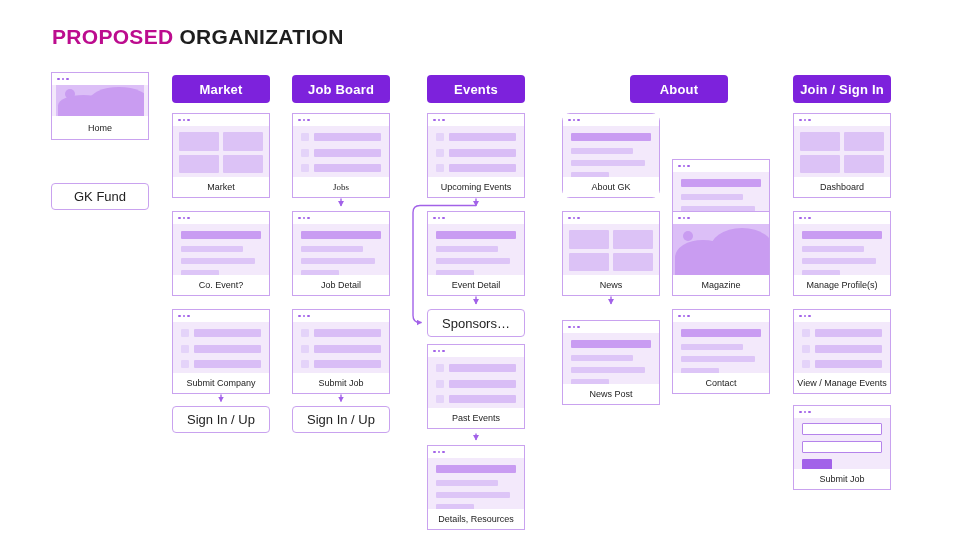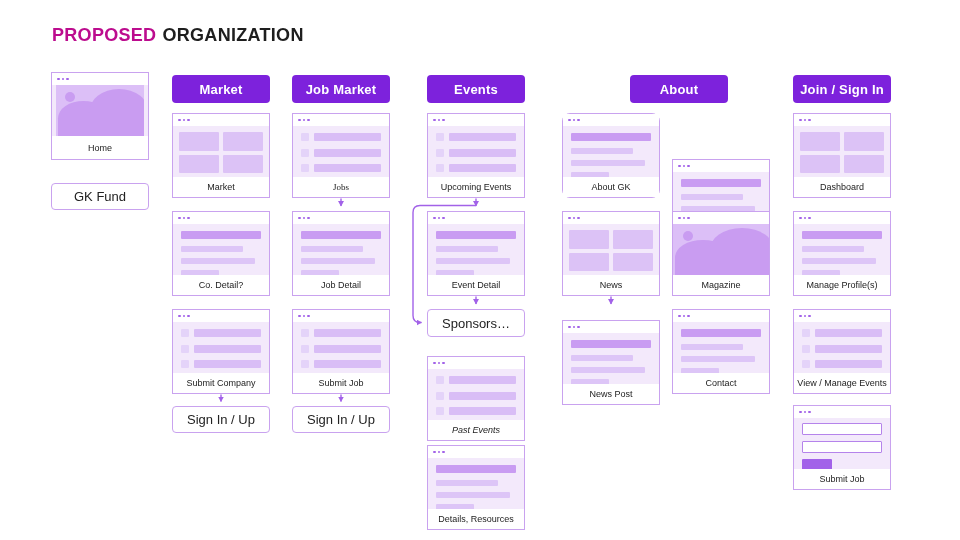--- a/index.html
+++ b/index.html
@@ -1,21 +1,21 @@
 <!DOCTYPE html>
 <html style="--magenta: #BC0C8E; --header-purple: #7D22DC; --card-border: #C9A2EF; --card-body: #F3E9FB; --bar-dark: #C99CF2; --bar-light: #DDC5F7; --tile: #DCC2F6; --row-square: #E4D3F9; --row-bar: #D9BDF6; --img-bg: #DCBFF7; --mountain: #C99CF1; --input-border: #B583EB; --button-fill: #A262E9; --connector: #A262E8; --dots: #A262E8; --text-dark: #222222;"><head>
 <meta charset="utf-8">
 <style>
   html,body{margin:0;padding:0;background:#ffffff;}
   .canvas{
     position:relative;width:960px;height:540px;background:#ffffff;overflow:hidden;
     font-family:"Liberation Sans",sans-serif;
   }
   
-  .title{position:absolute;left:52px;top:25px;font-size:18px;font-weight:800;letter-spacing:.3px;color:#1e1e1e;white-space:nowrap;}
+  .title{position:absolute;left:52px;top:25px;font-size:21px;font-weight:800;letter-spacing:.3px;color:#1e1e1e;white-space:nowrap;}
   .title .hl{color:var(--magenta,#BC0C8E);margin-right:6px;}
   
   .hdr{
     position:absolute;width:98px;height:28px;border-radius:4px;
     background:var(--header-purple,#7D22DC);color:#ffffff;
     display:flex;align-items:center;justify-content:center;
     font-size:13px;font-weight:600;letter-spacing:.2px;
   }
   
   .card{position:absolute;width:98px;height:85px;background:#ffffff;border:1px solid var(--card-border,#C9A2EF);box-sizing:border-box;}
@@ -52,21 +52,21 @@
   .form .inp{height:10px;background:#ffffff;border:1px solid var(--input-border,#B583EB);border-radius:1px;margin-bottom:6px;}
   .form .btn{height:11px;width:30px;background:var(--button-fill,#A262E9);border-radius:1px;}
   
   .pill{
     position:absolute;width:98px;height:27px;background:#ffffff;
     border:1.5px solid var(--card-border,#C9A2EF);border-radius:4px;box-sizing:border-box;
     display:flex;align-items:center;justify-content:center;
     font-size:13px;color:var(--text-dark,#222222);white-space:nowrap;
   }
   
-  .home-card{height:88px;}
+  .home-card{height:68px;}
   .home-card .card-body{bottom:23px;}
   .home-card .card-label{height:23px;}
   .connectors{position:absolute;inset:0;pointer-events:none;}
 </style>
 </head>
 <body>
 
 <div class="canvas">
 
   <div class="title">
@@ -130,21 +130,21 @@
         <i></i>
       </div>
     <div class="card-body">
       <div class="lines">
           <div class="h"></div>
           <div class="l w1"></div>
           <div class="l w2"></div>
           <div class="l w3"></div>
         </div>
     </div>
-    <div class="card-label">Co. Detail?</div>
+    <div class="card-label">Co. Event?</div>
   </div>
   <div class="card" style="left:172px;top:309px;padding-left:44px;">
     <div class="card-top">
         <i></i>
         <i></i>
         <i></i>
       </div>
     <div class="card-body">
       <div class="rows">
         <div class="row">
@@ -158,21 +158,21 @@
         <div class="row">
             <s></s>
             <b></b>
           </div>
       </div>
     </div>
     <div class="card-label">Submit Company</div>
   </div>
   <div class="pill" style="left:172px;top:406px;">Sign In / Up</div>
 
-  <div class="hdr" style="left:292px;top:75px;">Job Market</div>
+  <div class="hdr" style="left:292px;top:75px;">Job Board</div>
   <div class="card" style="left:292px;top:113px;font-family:Liberation Serif, serif;">
     <div class="card-top">
         <i></i>
         <i></i>
         <i></i>
       </div>
     <div class="card-body">
       <div class="rows">
         <div class="row">
             <s></s>
@@ -267,21 +267,21 @@
       <div class="lines">
           <div class="h"></div>
           <div class="l w1"></div>
           <div class="l w2"></div>
           <div class="l w3"></div>
         </div>
     </div>
     <div class="card-label">Event Detail</div>
   </div>
   <div class="pill" style="left:427px;top:309px;height:28px;">Sponsors…</div>
-  <div class="card" style="left:427px;top:356px;font-style:italic;">
+  <div class="card" style="left:427px;top:344px;">
     <div class="card-top">
         <i></i>
         <i></i>
         <i></i>
       </div>
     <div class="card-body">
       <div class="rows">
         <div class="row">
             <s></s>
             <b></b>

